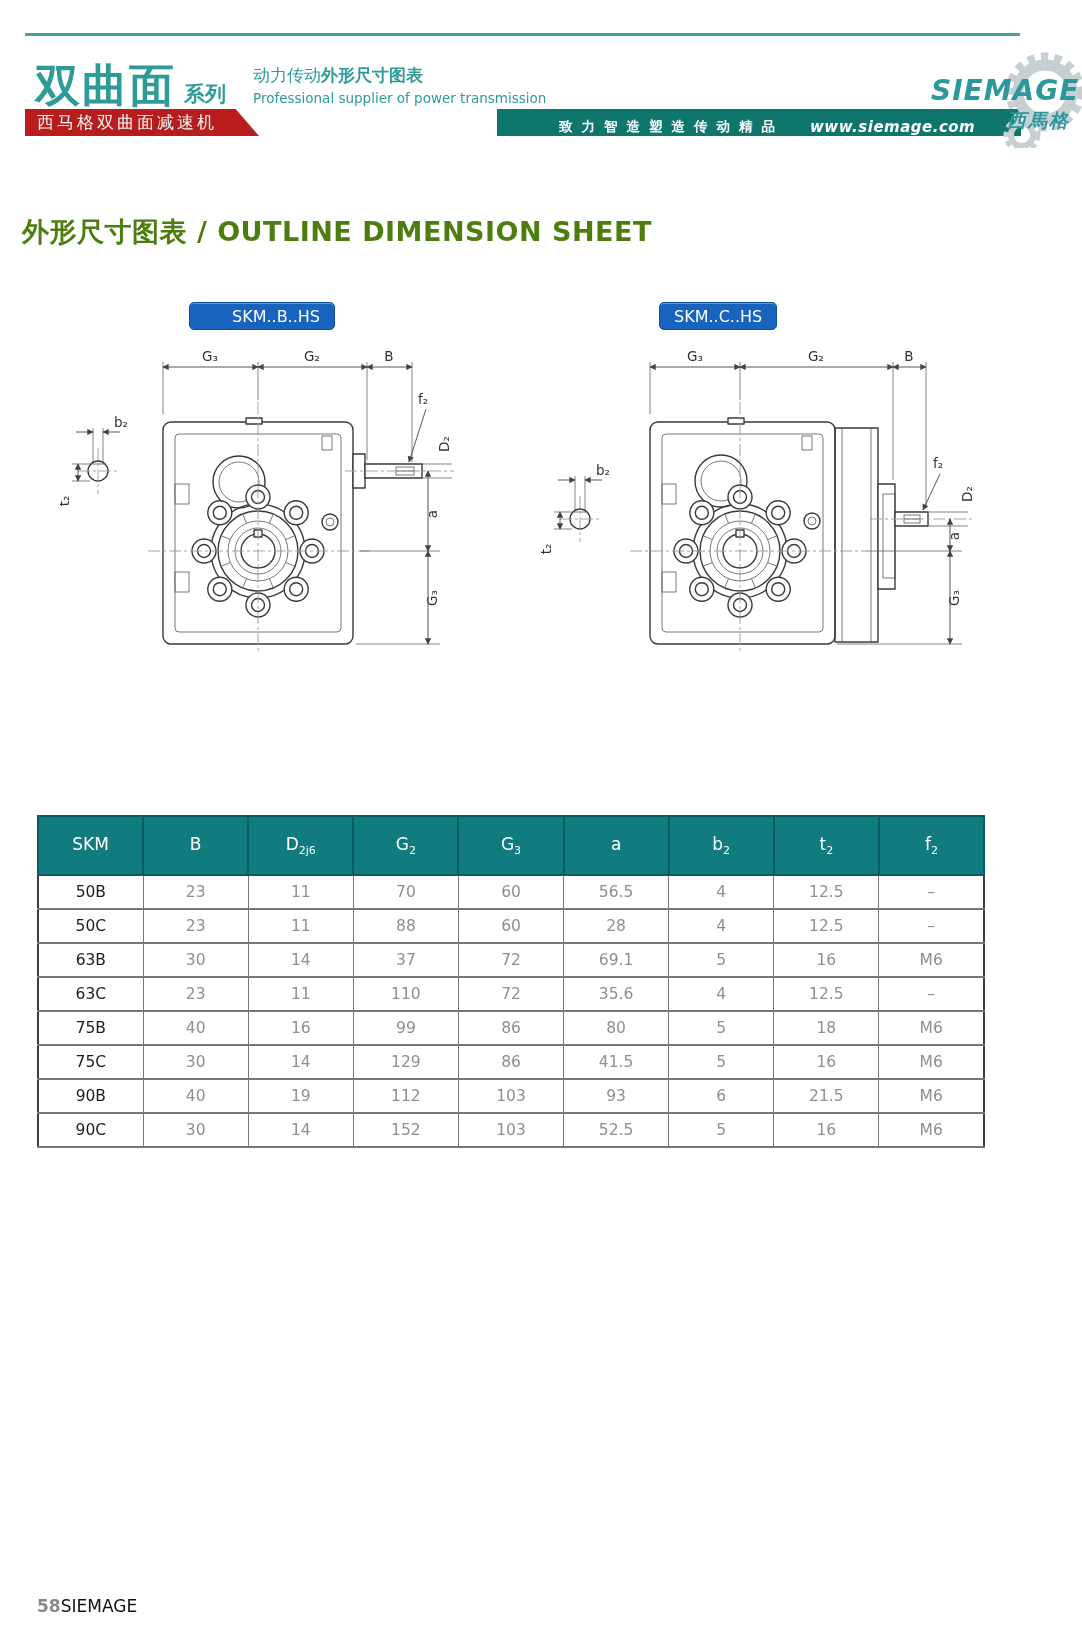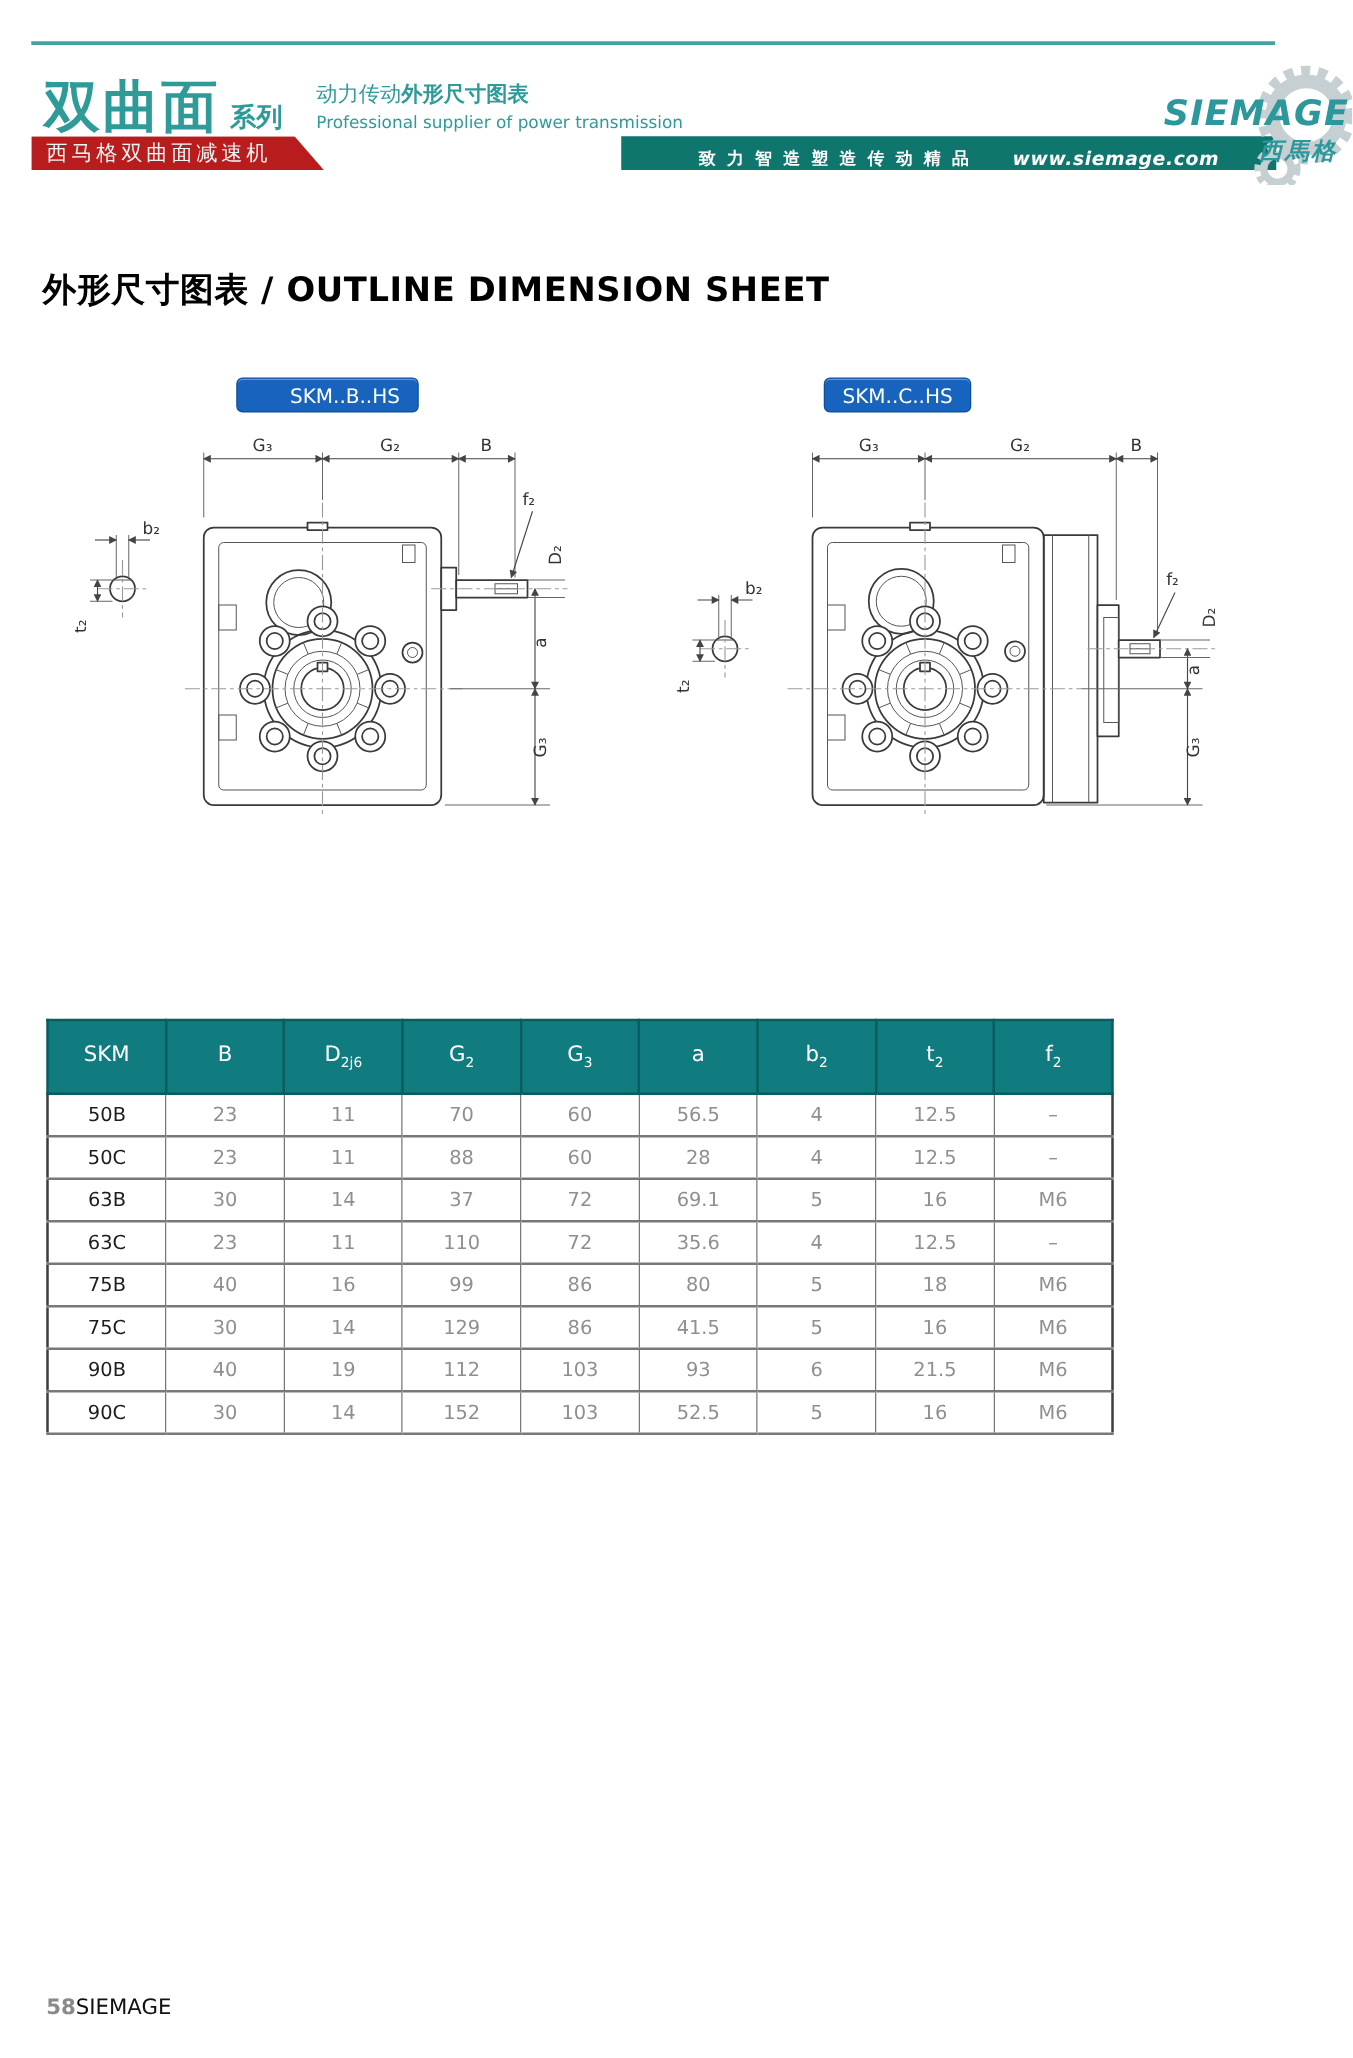--- a/index.html
+++ b/index.html
@@ -24,21 +24,21 @@
   .slogan{margin-left:62px;color:#fff;font-size:13.5px;font-weight:bold;letter-spacing:9px;}
   .website{margin-left:26px;color:#fff;font-size:15px;font-weight:bold;font-style:italic;letter-spacing:0.5px;}
   .logo{position:absolute;left:925px;top:48px;width:157px;height:100px;}
   .logo svg{position:absolute;left:0;top:0;}
   .logo-text{position:absolute;left:6px;top:26px;color:#2d989b;font-size:28px;font-weight:bold;
              font-style:italic;letter-spacing:1px;}
   .logo-cn{position:absolute;left:82px;top:60px;color:#2d989b;font-size:19px;font-weight:bold;
            font-family:"Liberation Serif",serif;font-style:italic;letter-spacing:2px;}
 
   
-  .section-title{position:absolute;left:34px;top:214px;color:#000000;font-size:27px;font-weight:bold;
+  .section-title{position:absolute;left:22px;top:214px;color:#4d7c0f;font-size:27px;font-weight:bold;
                  letter-spacing:0.5px;white-space:nowrap;}
 
   
   .model-label{position:absolute;top:302px;height:26px;background:#1763be;border:1px solid #0e4e9b;
                border-radius:5px;color:#fff;font-size:16px;display:flex;align-items:center;
                padding:0 14px;box-shadow:inset 0 1px 0 rgba(255,255,255,.35);}
   .model-label.left{left:189px;padding-left:42px;}
   .model-label.right{left:659px;}
 
   
@@ -47,21 +47,21 @@
   .drawing.right{left:530px;}
   .ln{stroke:#3a3a3a;stroke-width:1.4;fill:none;stroke-linejoin:round;}
   .lnf{stroke:#3a3a3a;stroke-width:1.4;fill:#fff;stroke-linejoin:round;}
   .thin{stroke:#555;stroke-width:0.8;fill:none;}
   .cl{stroke:#9a9a9a;stroke-width:0.9;fill:none;stroke-dasharray:12 3 3 3;}
   .ext{stroke:#666;stroke-width:0.8;fill:none;}
   .dim{stroke:#444;stroke-width:0.9;fill:none;}
   .dtxt{font:13.5px "DejaVu Sans",sans-serif;fill:#333;}
 
   
-  .dim-table{position:absolute;left:37px;top:815px;width:854px;border-collapse:collapse;
+  .dim-table{position:absolute;left:37px;top:815px;width:948px;border-collapse:collapse;
              table-layout:fixed;border:2.5px solid #3c3c3c;background:#fff;}
   .dim-table th{background:#117c80;color:#fff;height:55px;font-size:17px;font-weight:normal;
                 border:2.5px solid #0a5c60;text-align:center;}
   .dim-table th sub{font-size:11px;}
   .dim-table td{height:30px;border-top:2.5px solid #787878;border-bottom:2.5px solid #787878;
                 border-left:1.5px solid #787878;border-right:1.5px solid #787878;
                 font-size:15.5px;color:#8f8f8f;text-align:center;}
   .dim-table td.model{color:#1e1e1e;}
 
   

